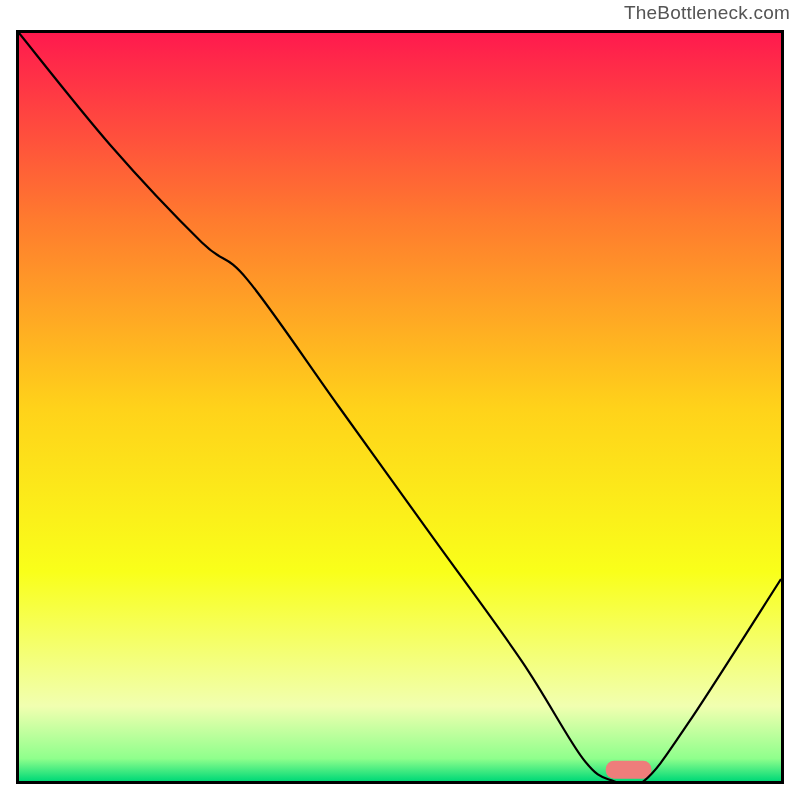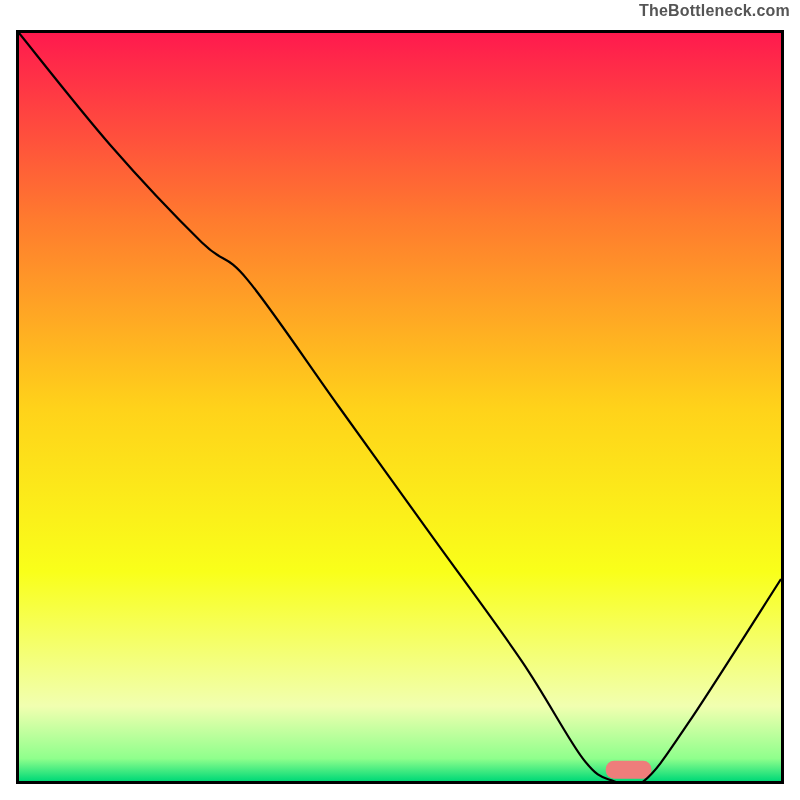--- a/index.html
+++ b/index.html
@@ -13,22 +13,22 @@
   }
   .container {
     position: relative;
     width: 800px;
     height: 800px;
   }
   .watermark {
     position: absolute;
     top: 2px;
     right: 10px;
-    font-size: 16px;
-    font-weight: 700;
+    font-size: 19px;
+    font-weight: 400;
     color: #555555;
     letter-spacing: 0.2px;
     z-index: 20;
   }
   .plot-frame {
     position: absolute;
     left: 16px;
     top: 30px;
     width: 768px;
     height: 754px;

